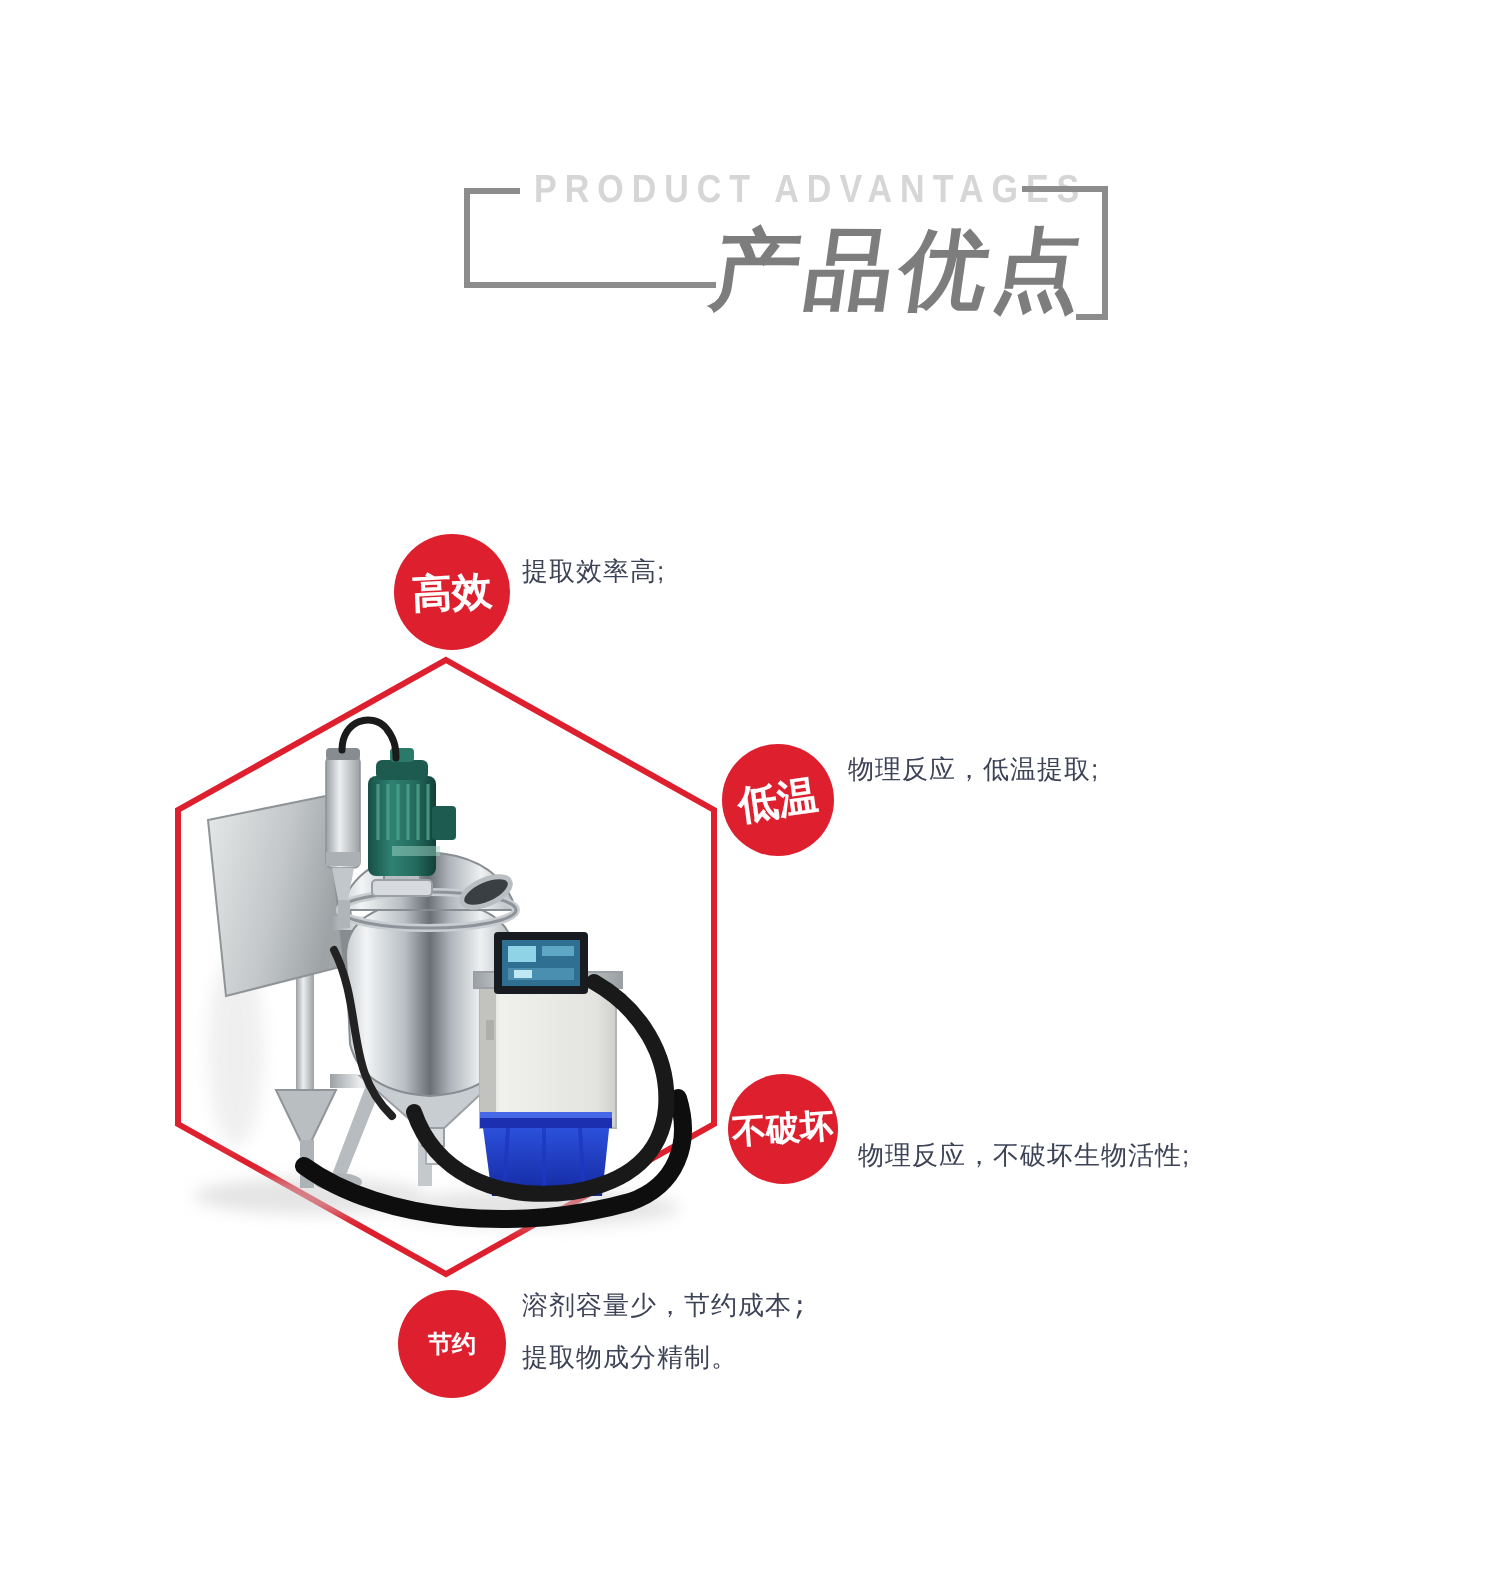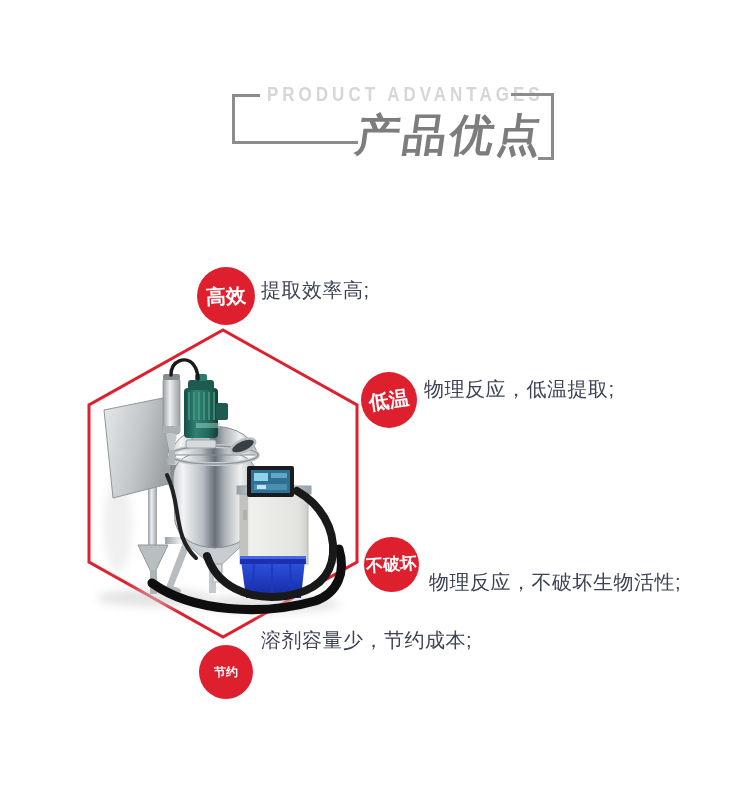--- a/index.html
+++ b/index.html
@@ -43,26 +43,26 @@
   }
   .badge span{white-space:nowrap;}
   .badge-1{left:197px;top:267px;width:58px;height:58px;font-size:20px;}
   .badge-1 span{transform:rotate(-3deg);}
   .badge-2{left:361px;top:372px;width:56px;height:56px;font-size:20px;}
   .badge-2 span{transform:rotate(-8deg);}
   .badge-3{left:364px;top:537px;width:55px;height:55px;font-size:17px;}
   .badge-3 span{transform:rotate(-4deg);}
   .badge-4{left:199px;top:645px;width:54px;height:54px;font-size:12px;}
   .desc{
-    color:#3d4356;font-size:20px;letter-spacing:0.5px;white-space:nowrap;z-index:4;
+    color:#3d4356;font-size:13px;letter-spacing:0.5px;white-space:nowrap;z-index:4;
   }
   .desc-1{left:261px;top:277px;}
   .desc-2{left:424px;top:376px;}
   .desc-3{left:429px;top:533px;margin-top:36px;}
-  .desc-4{left:261px;top:627px;line-height:26px;}
+  .desc-4{left:261px;top:641px;line-height:26px;font-family:Liberation Mono, monospace;}
 
   
   .graphics{left:0;top:0;z-index:2;}
 </style>
 </head>
 <body>
 
 <div class="abs bracket-left"></div>
 <div class="abs bracket-underline"></div>
 <div class="abs title-en">PRODUCT ADVANTAGES</div>
@@ -223,13 +223,14 @@
 <div class="abs badge badge-3">
   <span>不破坏</span>
 </div>
 <div class="abs desc desc-3">物理反应，不破坏生物活性;</div>
 
 <div class="abs badge badge-4">
   <span>节约</span>
 </div>
 <div class="abs desc desc-4">
   <div>溶剂容量少，节约成本;</div>
+  <div>提取物成分精制。</div>
 </div>
 
 </body></html>

